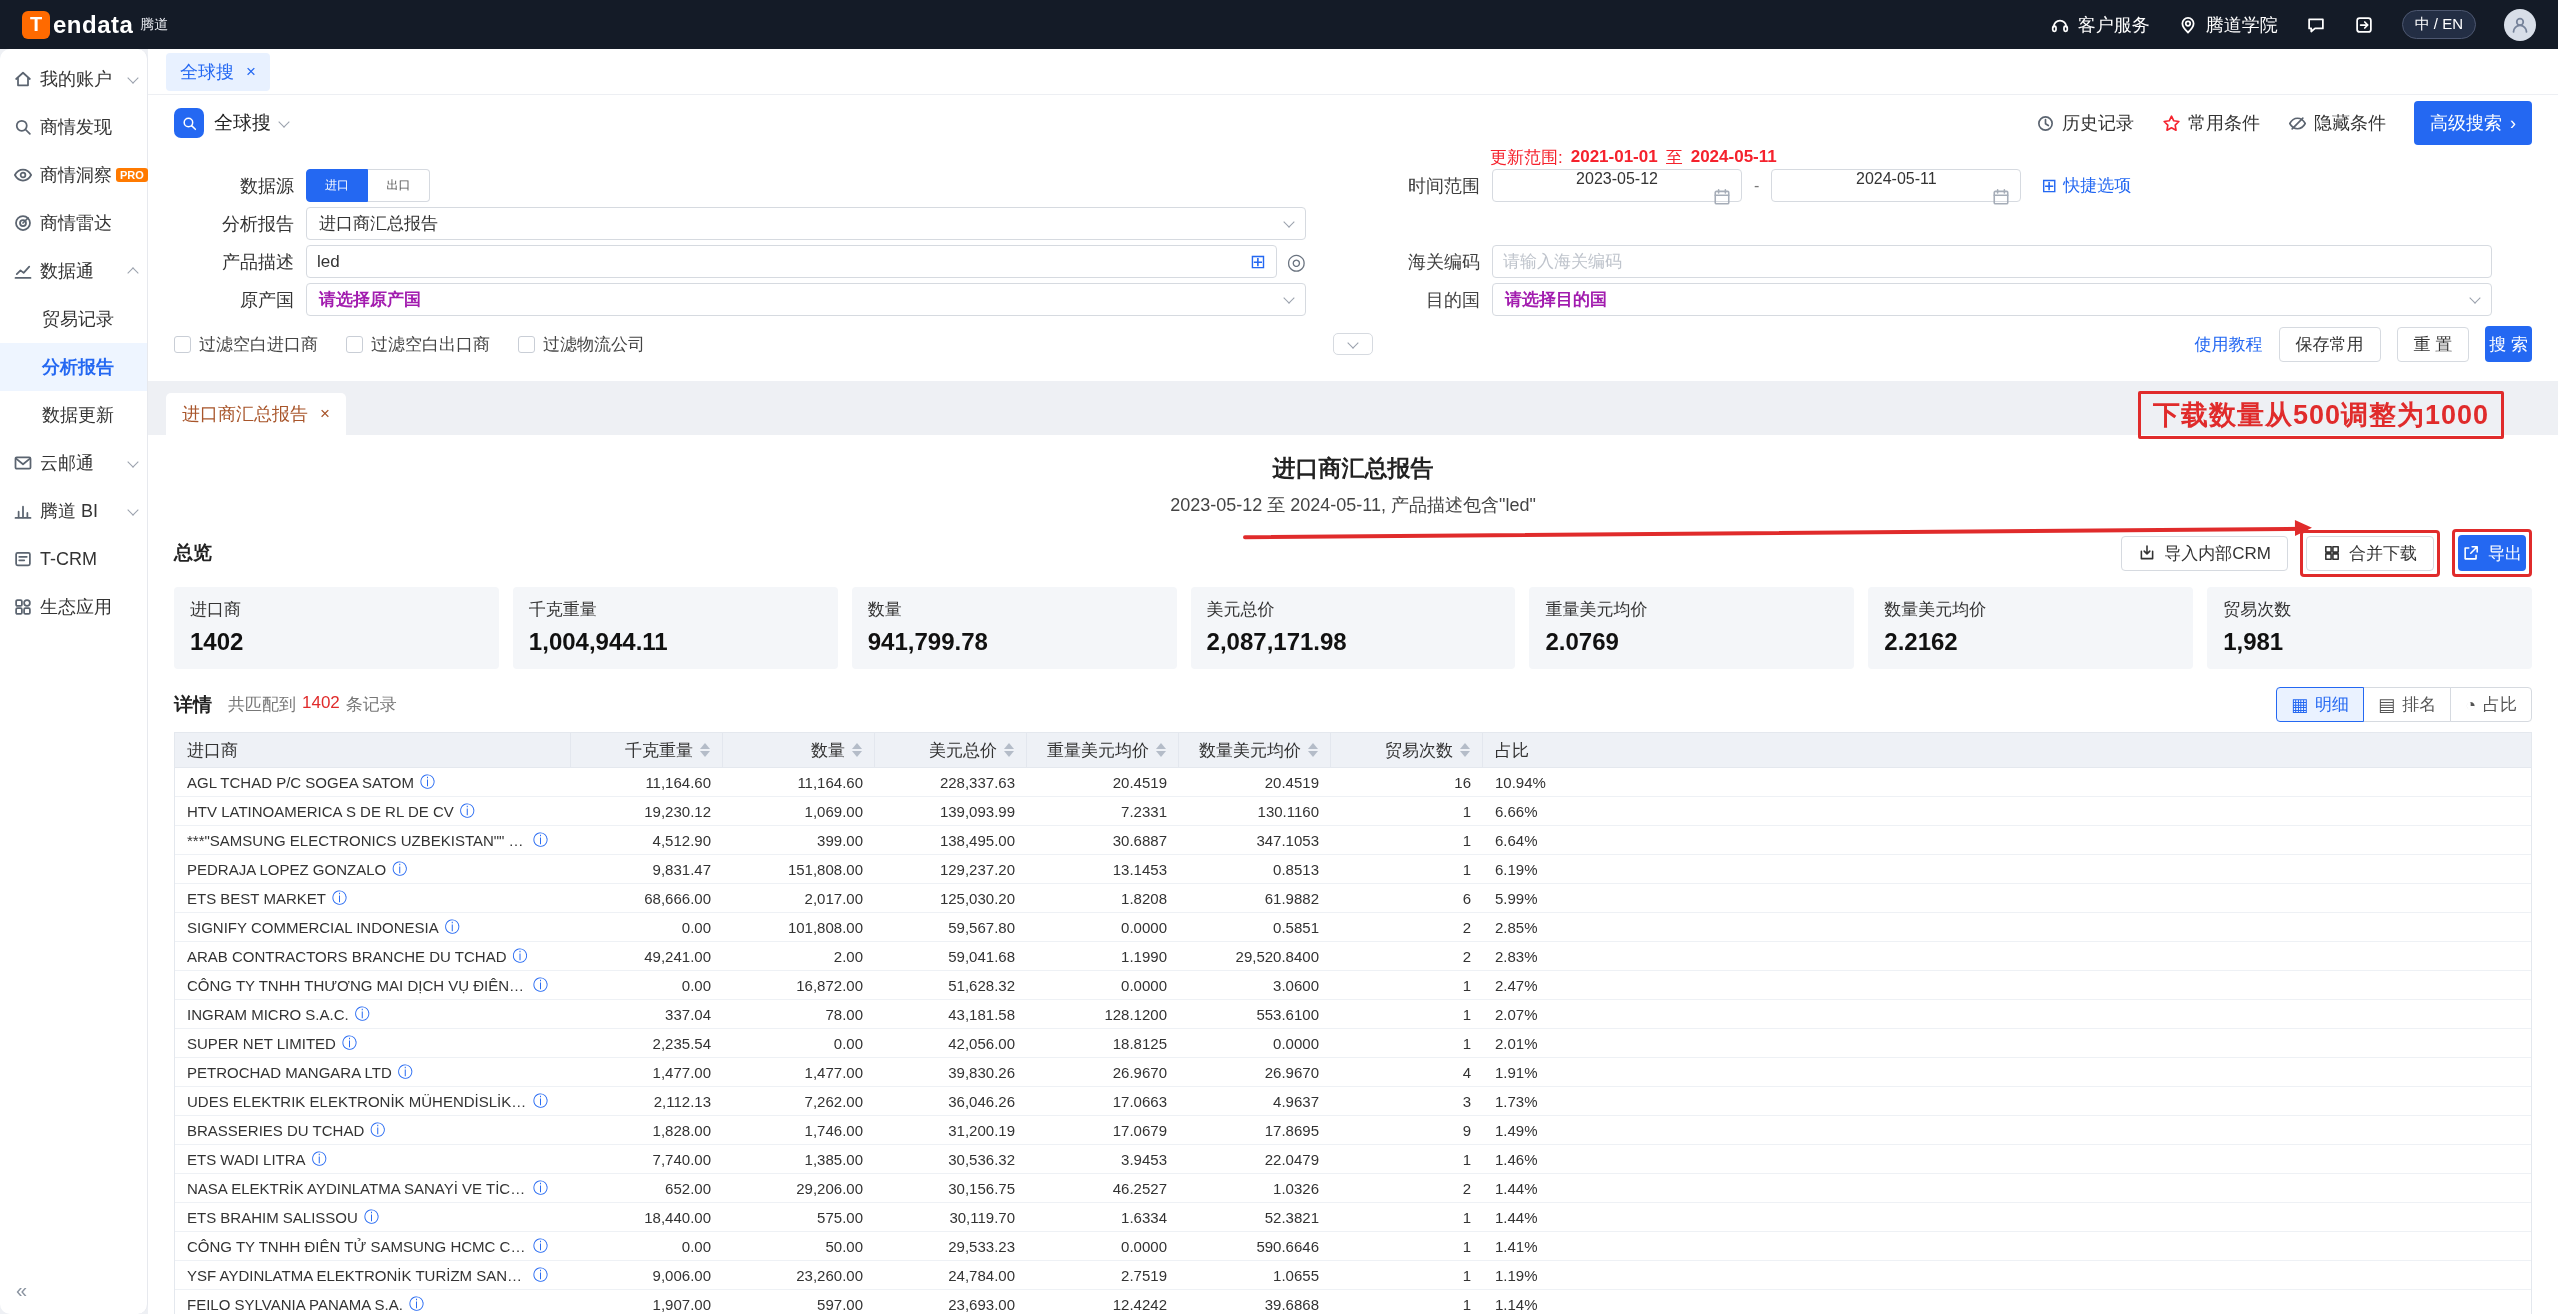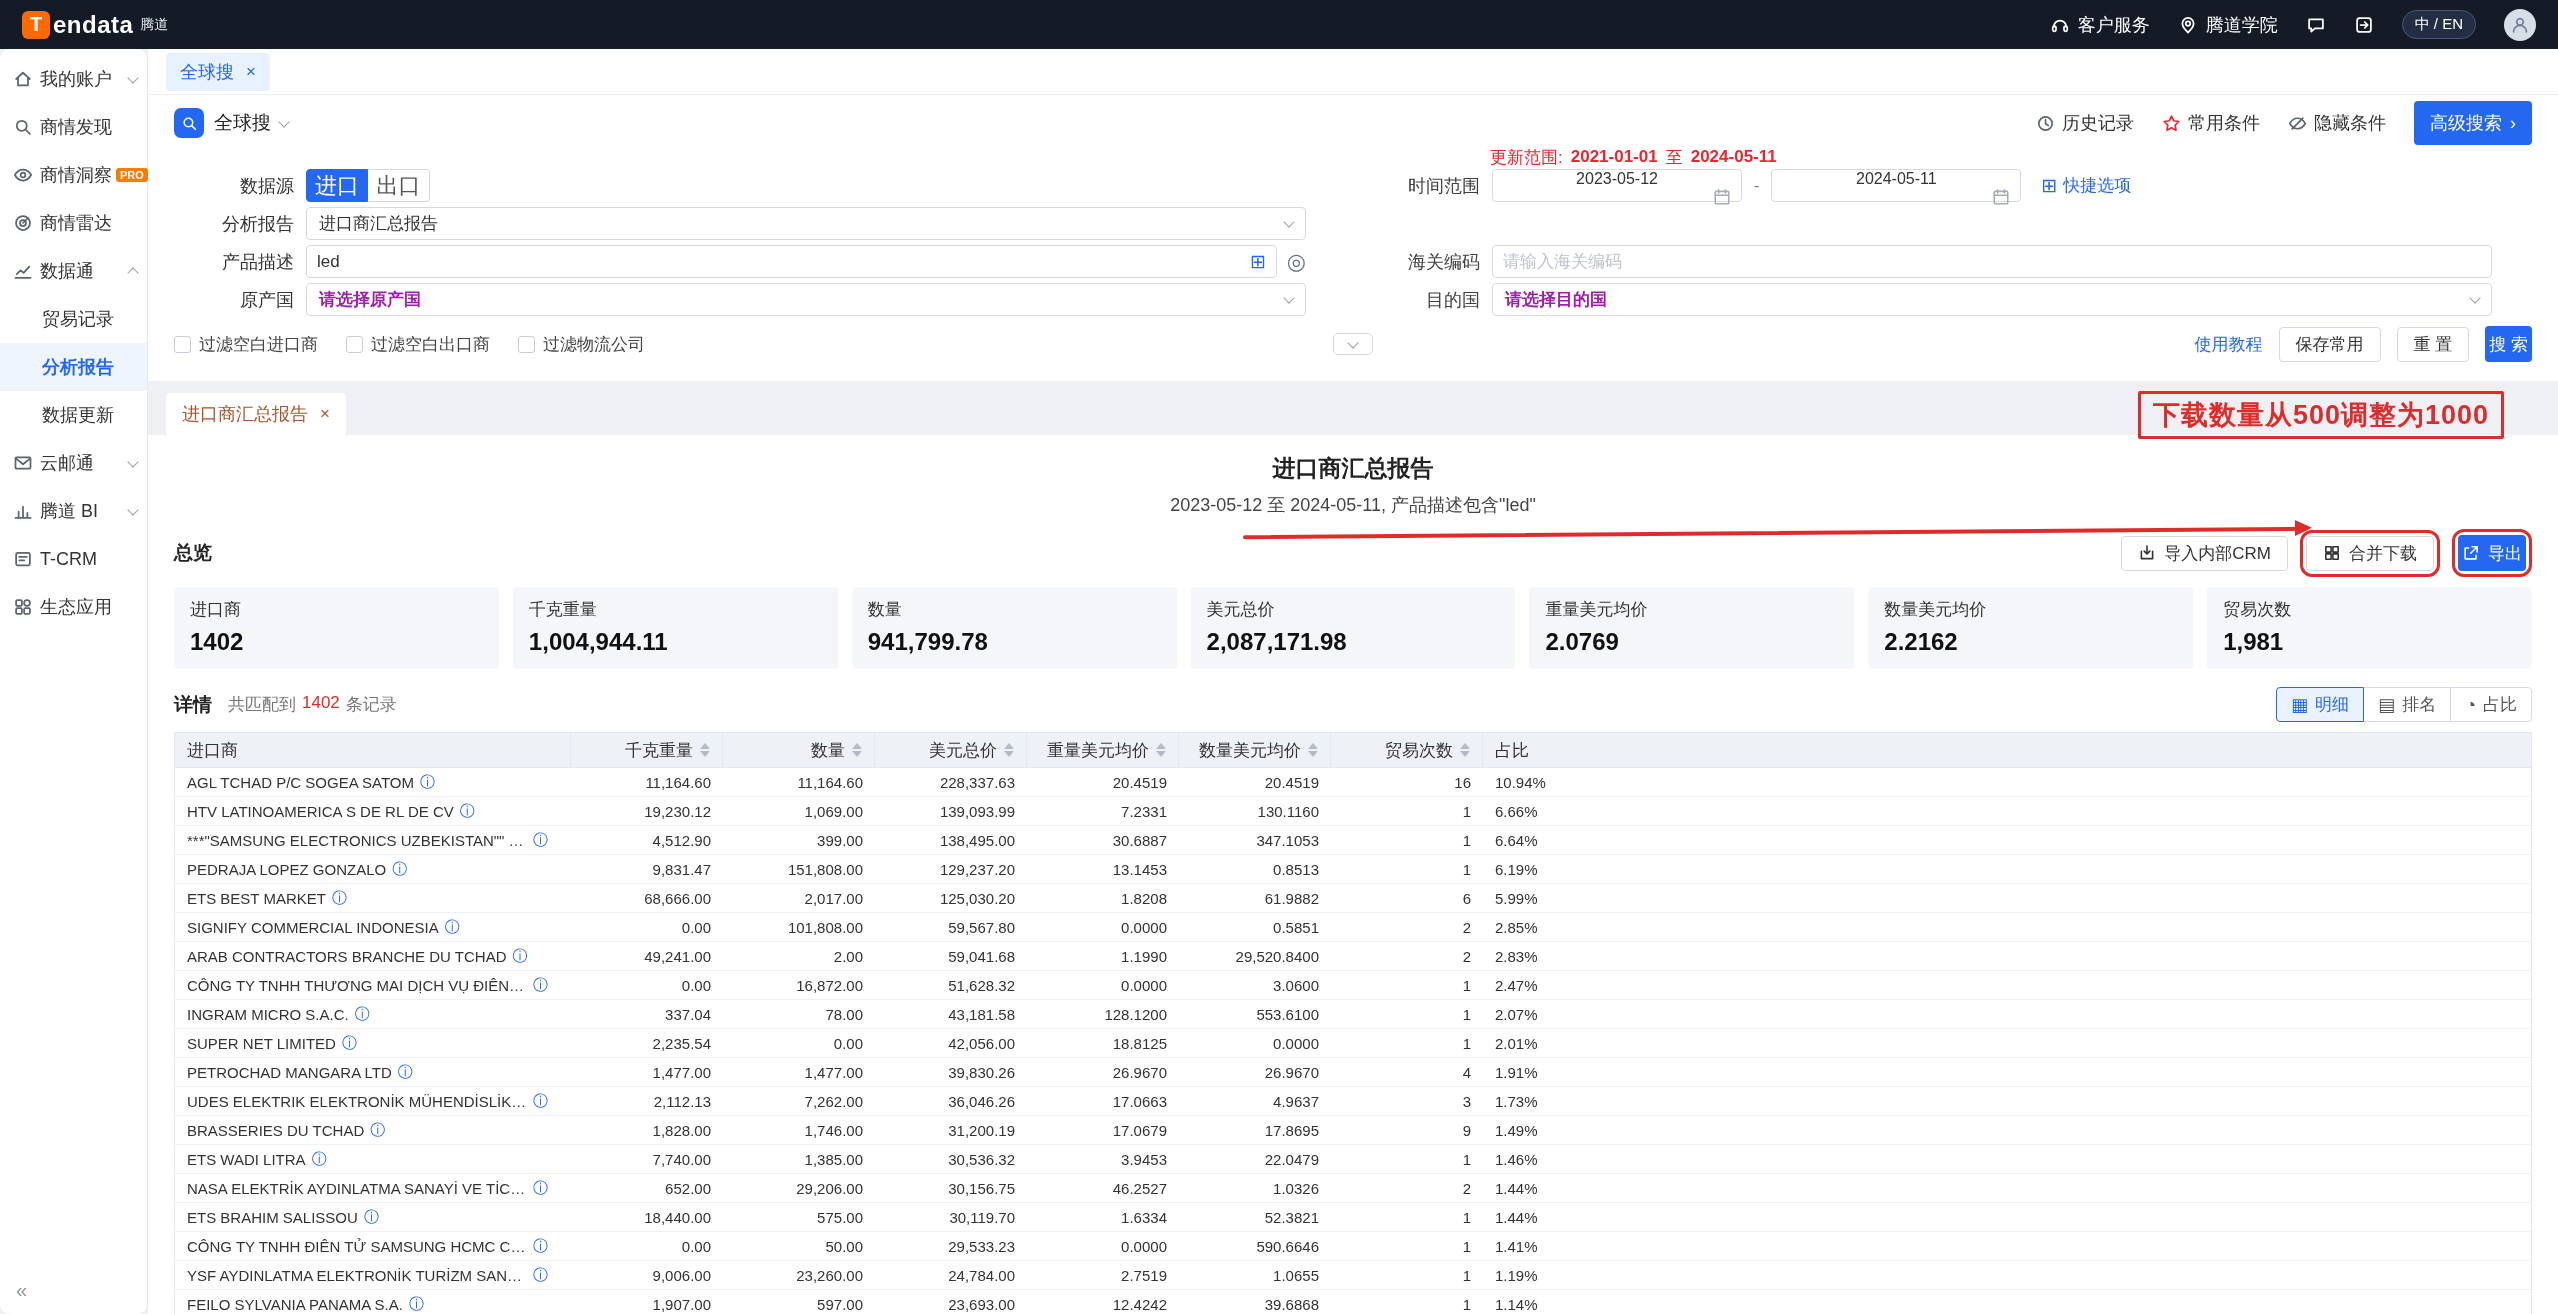--- a/index.html
+++ b/index.html
@@ -52,21 +52,21 @@
   .ha .ic16 { width:19px; height:19px; color:#5b6470; }
   .ha .star { color:#f5222d; }
   .adv-btn { background:#2468f2; color:#fff; border:none; border-radius:4px; padding:10px 16px; display:flex; align-items:center; gap:8px; font-size:18px; }
   .update-range { margin-left:1316px; height:24px; font-size:17px; color:#f5222d; display:flex; gap:8px; align-items:center; }
   .ur-date { font-weight:bold; }
   .form-row { display:flex; align-items:center; margin-bottom:5px; }
   .flabel { width:120px; text-align:right; margin-right:12px; font-size:18px; color:#333; flex:0 0 auto; }
   .flabel2 { width:150px; text-align:right; margin:0 12px 0 24px; font-size:18px; color:#404040; flex:0 0 auto; }
   .fgroup { width:1000px; display:flex; align-items:center; gap:10px; flex:0 0 auto; }
   .seg { display:flex; }
-  .seg-btn { height:33px; width:62px; font-size:22px; display:flex; align-items:center; justify-content:center; border:1px solid #d6dae0; background:#fff; color:#555; }
+  .seg-btn { height:33px; width:62px; font-size:12px; display:flex; align-items:center; justify-content:center; border:1px solid #d6dae0; background:#fff; color:#555; }
   .seg-btn.on { background:#2468f2; border-color:#2468f2; color:#fff; border-radius:4px 0 0 4px; }
   .seg-btn.off { border-radius:0 4px 4px 0; border-left:none; }
   .select { height:33px; border:1px solid #d6dae0; border-radius:4px; background:#fff; display:flex; align-items:center; padding:0 12px; font-size:17px; color:#333; flex:1; cursor:pointer; }
   .select .ph { color:#a21caf;font-weight:bold; }
   .select .caret { margin-left:auto; width:8px; height:8px; border-right:1.6px solid #9aa1ac; border-bottom:1.6px solid #9aa1ac; transform:rotate(45deg); margin-top:-4px; }
   .text-input { height:33px; border:1px solid #d6dae0; border-radius:4px; background:#fff; display:flex; align-items:center; padding:0 10px; flex:1; }
   .date-input { height:33px; width:250px; border:1px solid #d6dae0; border-radius:4px; background:#fff; display:flex; align-items:center; padding:0 10px;flex-direction:column; }
   .date-input .ic16 { width:18px; height:18px; color:#a6adb8; margin-left:auto; }
   .dash { color:#777; margin:0 2px; }
   .quick { color:#2468f2; font-size:17px; display:flex; align-items:center; gap:6px; margin-left:10px; cursor:pointer; }
@@ -87,21 +87,21 @@
   .annotation { position:absolute; top:-4px; right:54px; z-index:20; border:3px solid #e02b2b; border-radius:2px; color:#e02b2b; font-size:27px; font-weight:bold; padding:3px 12px; letter-spacing:1px; }
   .r-tabbar { height:40px; display:flex; align-items:flex-end; padding-left:18px; }
   .r-tab { background:#fff; color:#a8552a; font-size:18px; padding:9px 16px; border-radius:5px 5px 0 0; display:flex; align-items:center; gap:12px; cursor:pointer; }
   .r-x { cursor:pointer; font-size:17px; }
   .report-card { background:#fff; padding:4px 26px 30px; position:relative; min-height:880px; }
   .r-title { text-align:center; font-size:23px; font-weight:bold; color:#222; margin-top:14px; }
   .r-subtitle { text-align:center; font-size:18px; color:#444; margin-top:9px; }
   .overview-row { margin-top:12px; display:flex; align-items:center; min-height:44px; }
   .ov-label { font-size:19px; font-weight:bold; color:#222; }
   .ov-actions { margin-left:auto; display:flex; align-items:center; gap:12px; z-index:5; }
-  .red-frame { border:3px solid #e02b2b; border-radius:12px; padding:3px; background:#fff; }
+  .red-frame { border:3px solid #e02b2b; border-radius:4px; padding:3px; background:#fff; }
   .btn-ic { width:18px; height:18px; }
   .red-arrow { position:absolute; left:1095px; top:96px; width:1065px; height:6px; transform:rotate(-0.45deg); z-index:1; pointer-events:none; }
   .ra-shaft { height:3.5px; background:#e02b2b; border-radius:2px; position:relative; }
   .ra-shaft::after { content:""; position:absolute; right:-4px; top:-7px; width:0; height:0; border-left:17px solid #e02b2b; border-top:8.5px solid transparent; border-bottom:8.5px solid transparent; }
   .stats-row { margin-top:10px; display:flex; gap:14px; }
   .stat-card { flex:1; background:#f4f6f9; border-radius:4px; padding:11px 16px 13px; }
   .stat-label { font-size:17px; color:#333; }
   .stat-value { font-size:24px; font-weight:bold; color:#111; margin-top:7px; }
   .detail-row { display:flex; align-items:center; margin:18px 0 10px; }
   .d-label { font-size:19px; font-weight:bold; color:#222; margin-right:16px; }

